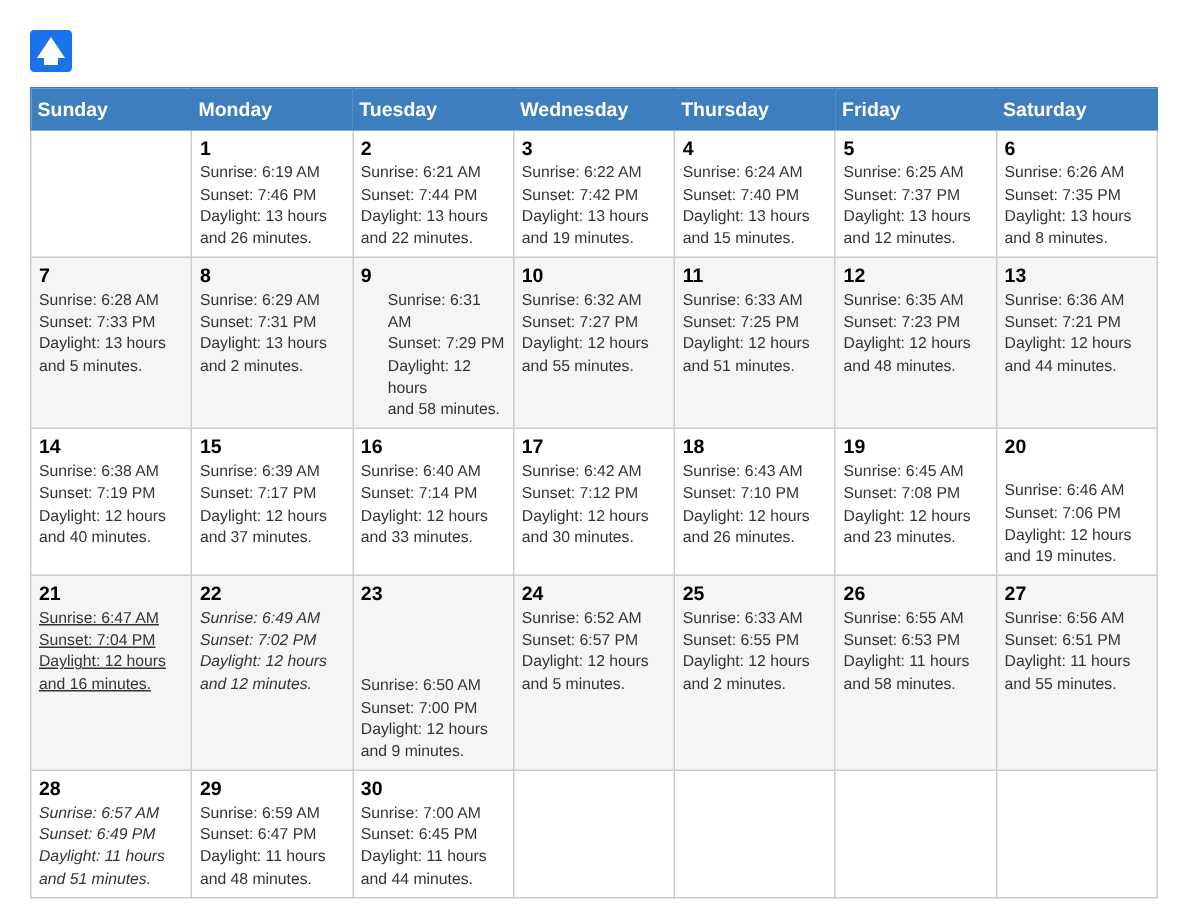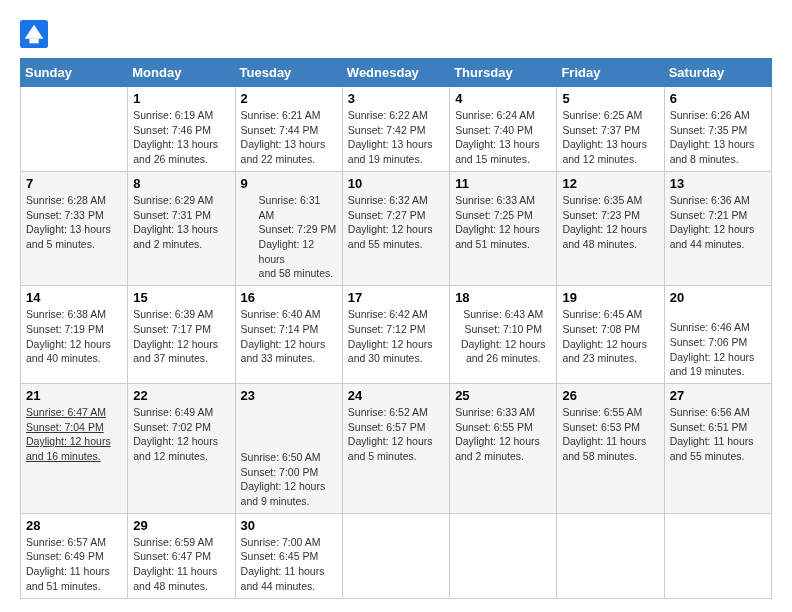--- a/index.html
+++ b/index.html
@@ -244,21 +244,21 @@
         </td>
         <td>
           <span class="day-num">17</span>
           <div class="day-info" style="white-space: pre-line;">Sunrise: 6:42 AM
 Sunset: 7:12 PM
 Daylight: 12 hours
 and 30 minutes.</div>
         </td>
         <td>
           <span class="day-num">18</span>
-          <div class="day-info" style="white-space: pre-line; text-align: center;">Sunrise: 6:43 AM
+          <div class="day-info" style="white-space: pre-line;">Sunrise: 6:43 AM
 Sunset: 7:10 PM
 Daylight: 12 hours
 and 26 minutes.</div>
         </td>
         <td>
           <span class="day-num">19</span>
           <div class="day-info" style="white-space: pre-line;">Sunrise: 6:45 AM
 Sunset: 7:08 PM
 Daylight: 12 hours
 and 23 minutes.</div>
@@ -274,21 +274,21 @@
       <tr>
         <td>
           <span class="day-num">21</span>
           <div class="day-info" style="white-space: pre-line; text-decoration: underline;">Sunrise: 6:47 AM
 Sunset: 7:04 PM
 Daylight: 12 hours
 and 16 minutes.</div>
         </td>
         <td>
           <span class="day-num">22</span>
-          <div class="day-info" style="white-space: pre-line;">Sunrise: 6:49 AM
+          <div class="day-info" style="white-space: pre-line; font-style: italic;">Sunrise: 6:49 AM
 Sunset: 7:02 PM
 Daylight: 12 hours
 and 12 minutes.</div>
         </td>
         <td>
           <span class="day-num">23</span>
           <div class="day-info" style="white-space: pre-line; margin-top: 47px;">Sunrise: 6:50 AM
 Sunset: 7:00 PM
 Daylight: 12 hours
 and 9 minutes.</div>
@@ -318,21 +318,21 @@
           <span class="day-num">27</span>
           <div class="day-info" style="white-space: pre-line;">Sunrise: 6:56 AM
 Sunset: 6:51 PM
 Daylight: 11 hours
 and 55 minutes.</div>
         </td>
       </tr>
       <tr>
         <td>
           <span class="day-num">28</span>
-          <div class="day-info" style="white-space: pre-line;">Sunrise: 6:57 AM
+          <div class="day-info" style="white-space: pre-line; font-style: italic;">Sunrise: 6:57 AM
 Sunset: 6:49 PM
 Daylight: 11 hours
 and 51 minutes.</div>
         </td>
         <td>
           <span class="day-num">29</span>
           <div class="day-info" style="white-space: pre-line;">Sunrise: 6:59 AM
 Sunset: 6:47 PM
 Daylight: 11 hours
 and 48 minutes.</div>

